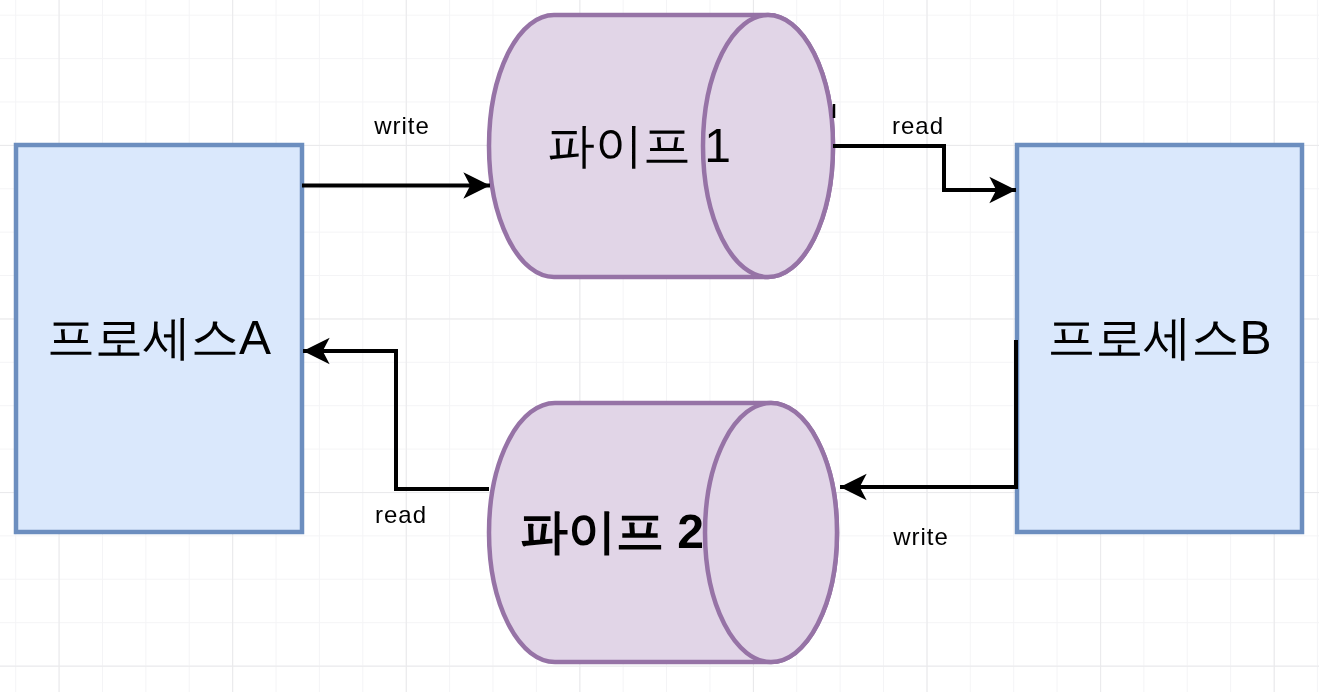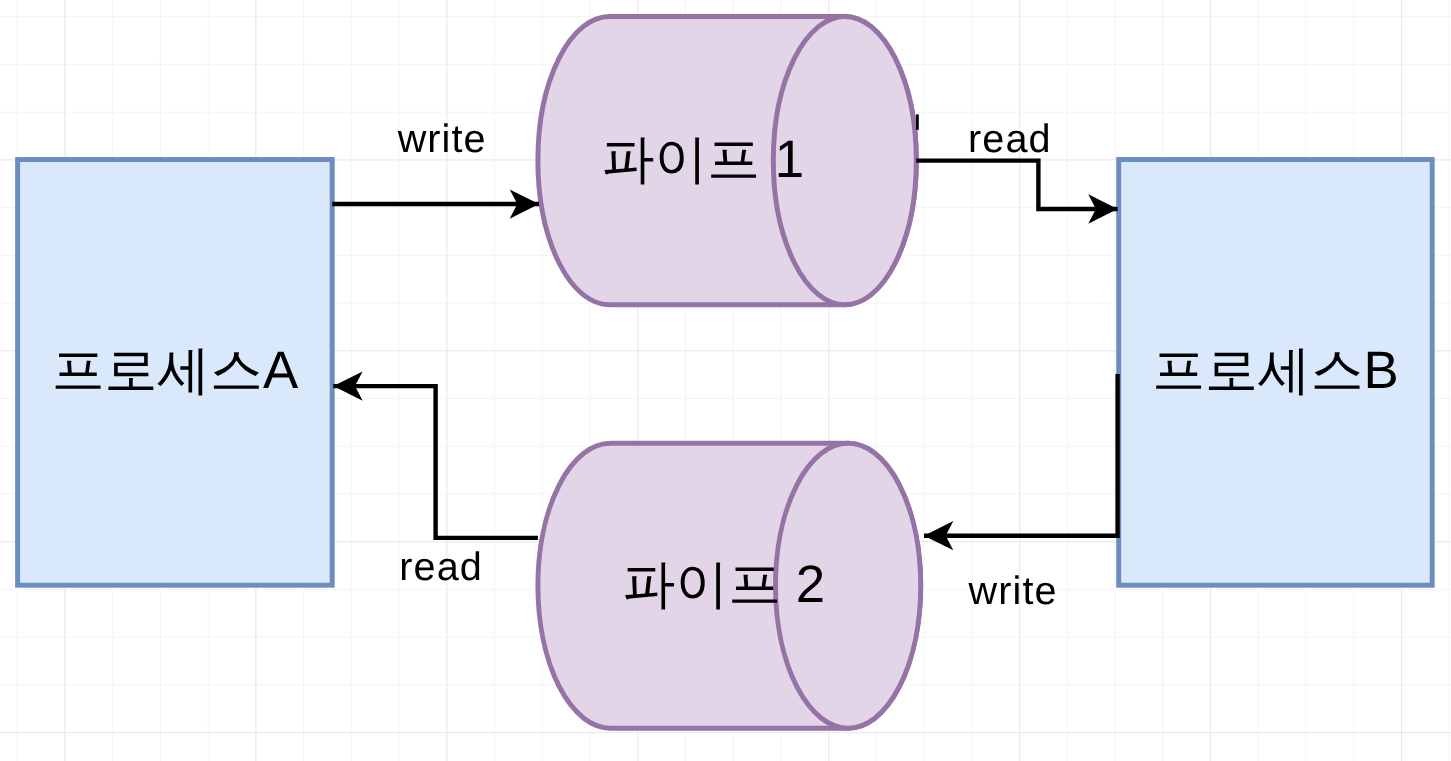--- a/index.html
+++ b/index.html
@@ -49,29 +49,29 @@
     pointer-events: none;
     white-space: nowrap;
   }
   .edge-label {
     position: absolute;
     display: flex;
     align-items: center;
     justify-content: center;
     text-align: center;
     color: #000000;
-    font-size: 36px;
+    font-size: 24px;
     letter-spacing: 1px;
     line-height: 1.1;
     white-space: nowrap;
   }
   .lbl-process-a { left: 16px;   top: 145px; width: 286px; height: 387px; }
   .lbl-process-b { left: 1017px; top: 145px; width: 285px; height: 387px; }
   .lbl-pipe-1    { left: 489px;  top: 15px;  width: 300px; height: 262px; }
-  .lbl-pipe-2    { left: 508px;  top: 403px; width: 300px; height: 259px; }
+  .lbl-pipe-2    { left: 462px;  top: 403px; width: 300px; height: 259px; font-weight: bold; }
   .lbl-write-1   { left: 302px;  top: 98px;  width: 200px; height: 56px; }
   .lbl-read-1    { left: 818px;  top: 98px;  width: 200px; height: 56px; }
   .lbl-read-2    { left: 301px;  top: 487px; width: 200px; height: 56px; }
   .lbl-write-2   { left: 821px;  top: 509px; width: 200px; height: 56px; }
 </style>
 </head>
 <body>
 
 <div class="canvas">
 

